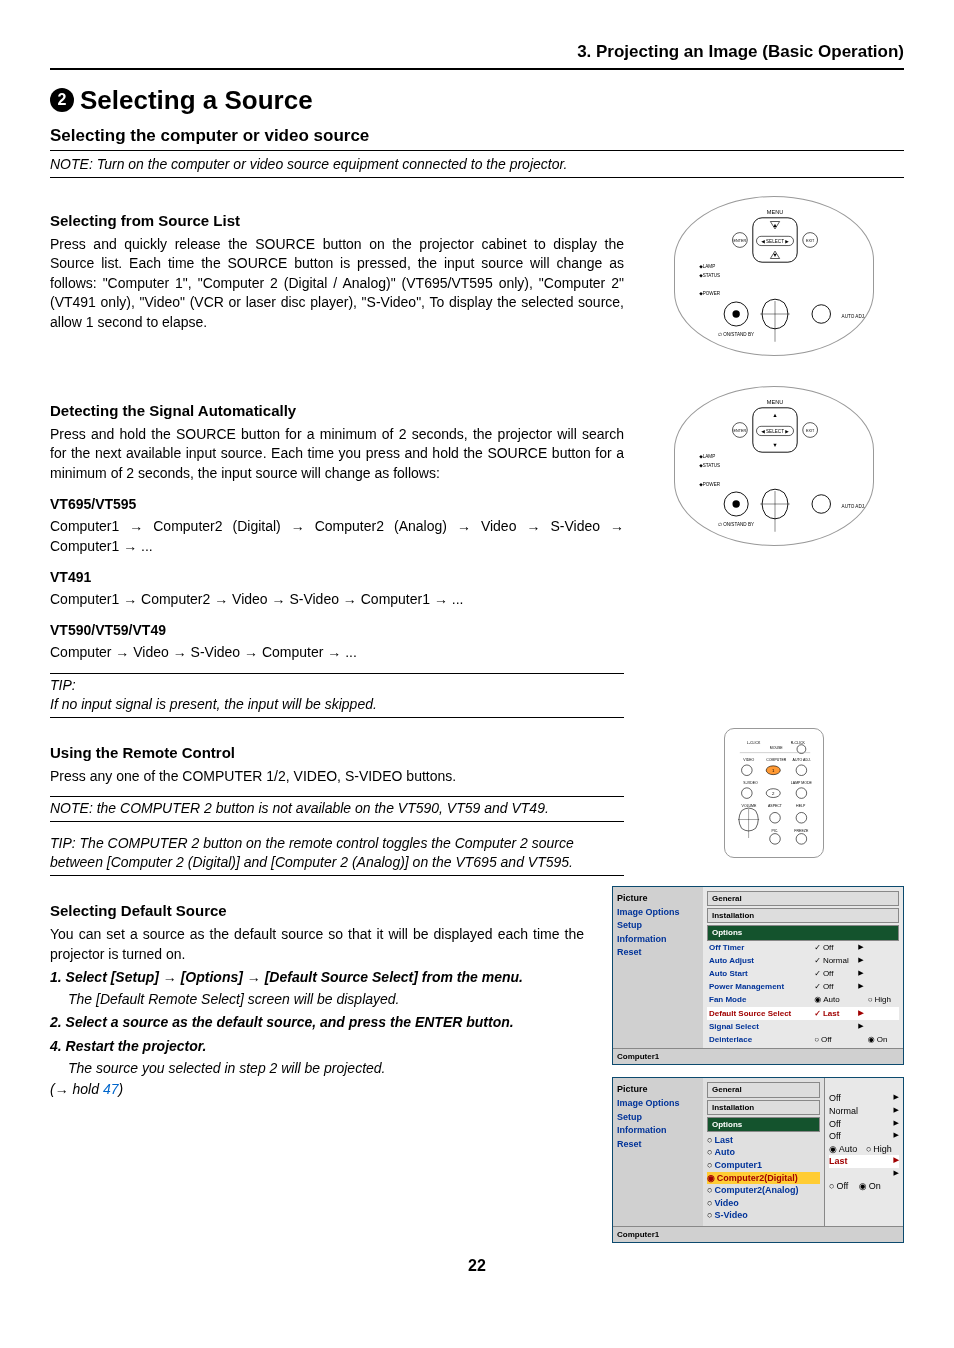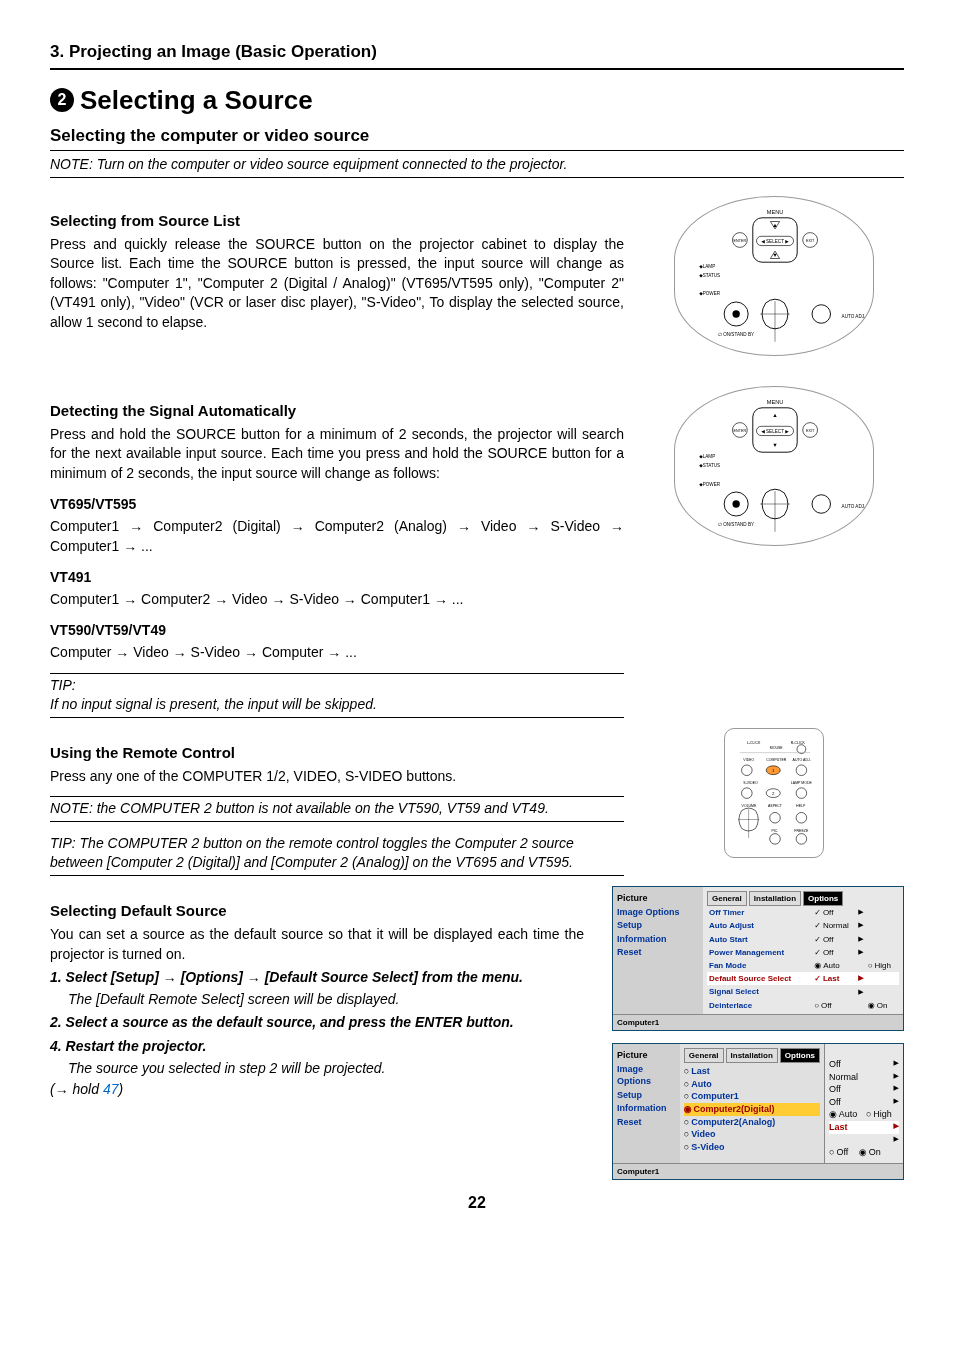--- a/index.html
+++ b/index.html
@@ -7,21 +7,21 @@
     margin: 0;
     padding: 40px 50px;
     width: 854px;
     font-size: 14px;
     line-height: 1.4;
     color: #000;
   }
   .header-title {
     font-weight: 900;
     font-size: 17px;
-    text-align: left;
+    text-align: right;
     border-bottom: 2px solid #000;
     padding-bottom: 4px;
     margin-bottom: 12px;
   }
   .main-title {
     font-size: 26px;
     font-weight: 900;
     margin: 8px 0 6px 0;
     display: flex;
     align-items: center;
@@ -121,23 +121,23 @@
     margin-bottom: 12px;
   }
   .menu-shot .left-col {
     width: 82px;
     background: #d0d0d0;
     padding: 4px;
     font-weight: bold;
     color: #003399;
   }
   .menu-shot .left-col div { margin: 1px 0; }
-  .menu-shot .tabs { display: flex; gap: 2px; padding: 2px 0 0 0; font-size:8px; }
+  .menu-shot .tabs { display: flex; gap: 2px; padding: 2px 0 0 0; font-size:8px;flex-direction:column; }
   .menu-shot .tabs span { padding: 1px 4px; border: 1px solid #888; background: #ddd; font-weight: bold; }
-  .menu-shot .tabs .active { background: #000000; color: #fff; }
+  .menu-shot .tabs .active { background: #14532d; color: #fff; }
   .menu-shot table { width: 100%; border-collapse: collapse; font-size: 8px; }
   .menu-shot td { padding: 1px 2px; }
   .hl-orange { background: #ffffff; color: #a00000; font-weight: bold; }
   .hl-yellow { background: #ffcc33; color: #a00000; font-weight: bold; }
   .footer-bar { background: #d0d0d0; font-size: 8px; font-weight: bold; padding: 2px 4px; border-top: 1px solid #888; }
   .flex-menu { display: flex; }
   .right-panel { flex: 1; padding: 2px 4px; }
   .check::before { content: "✓"; margin-right: 2px; font-size: 8px; }
   .radio-o::before { content: "○"; margin-right: 2px; }
   .radio-f::before { content: "◉"; margin-right: 2px; }

